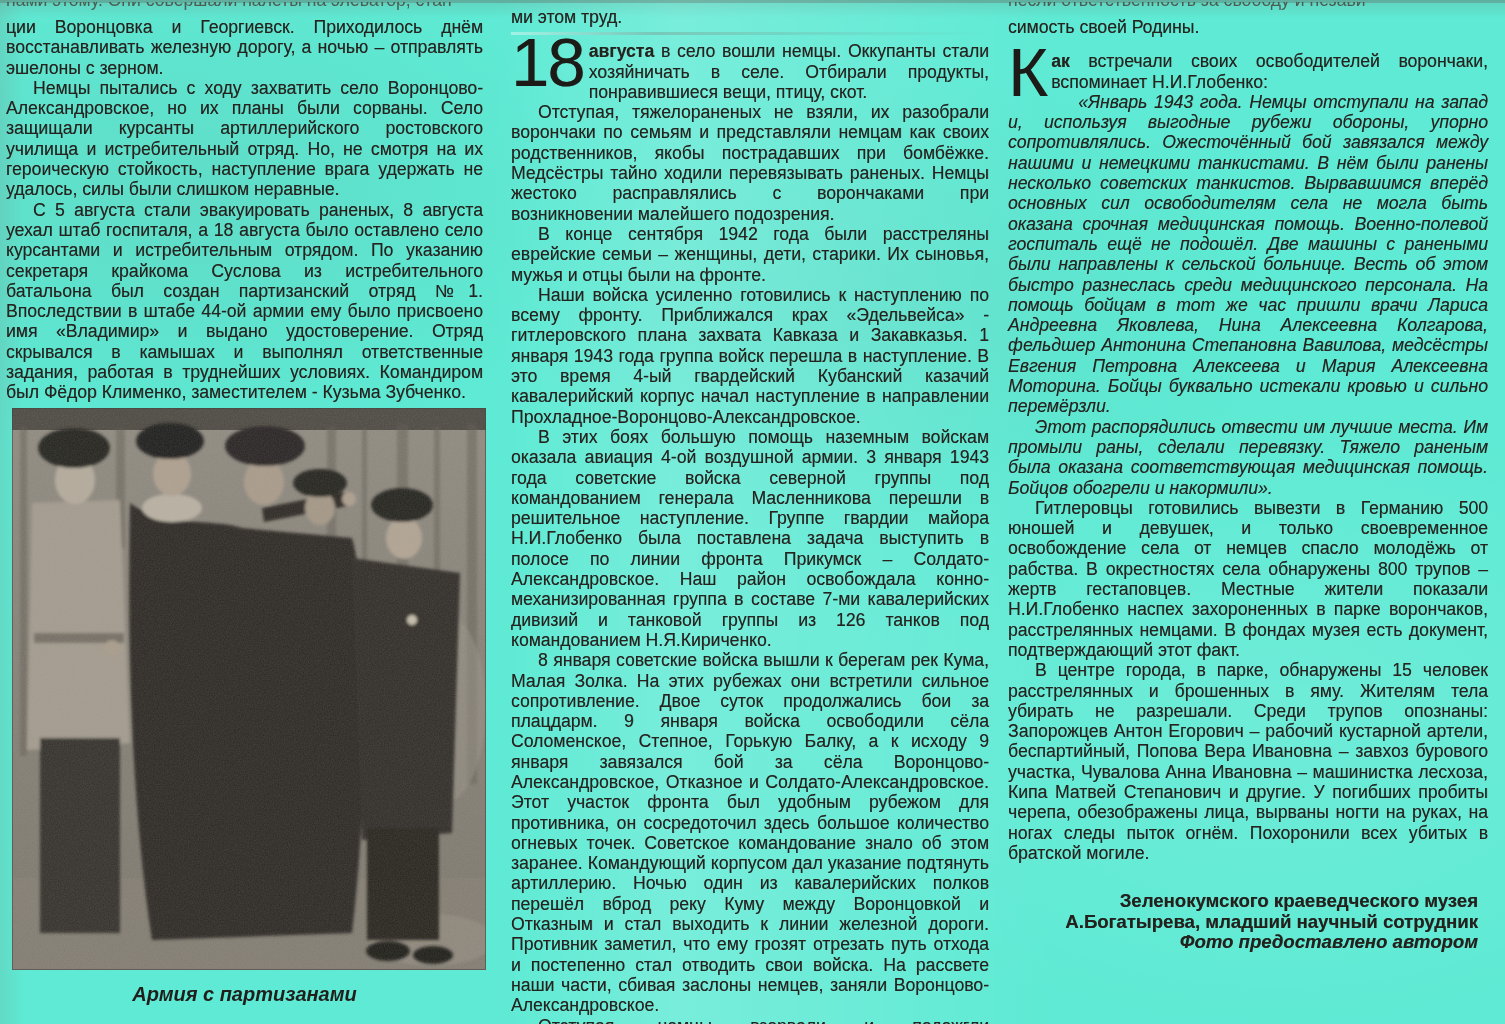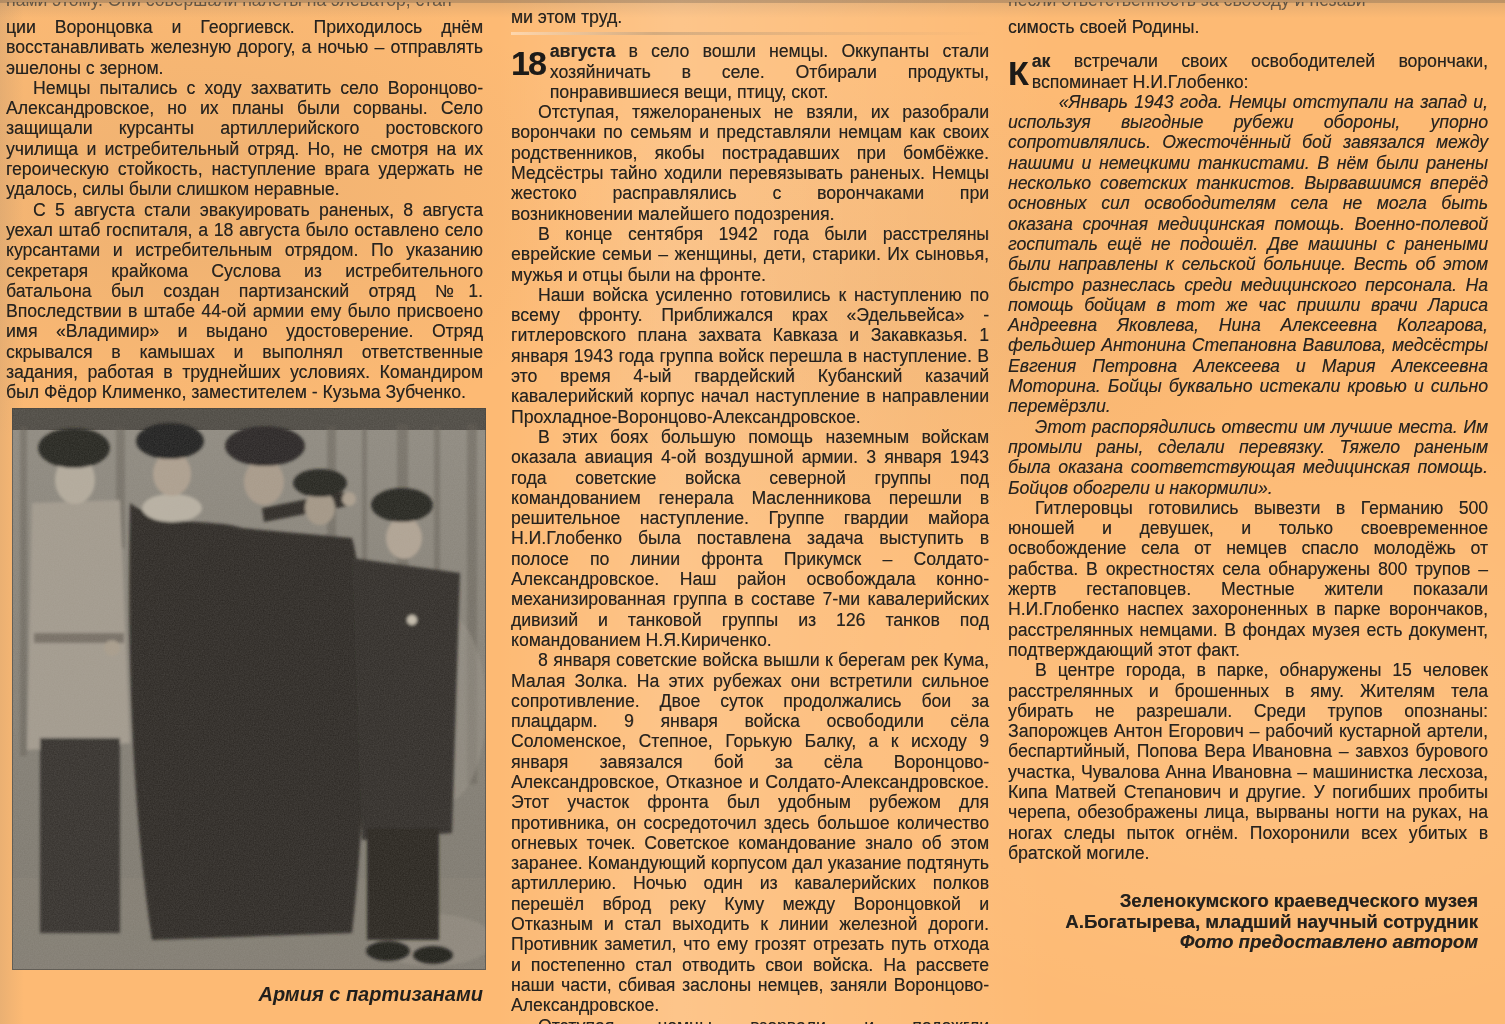--- a/index.html
+++ b/index.html
@@ -1,18 +1,18 @@
 <!DOCTYPE html>
 <html lang="ru"><head>
 <meta charset="utf-8">
 <style>
   html,body { margin:0; padding:0; }
   .page {
     position:relative; width:1505px; height:1024px; overflow:hidden;
-    background:#fdba74;
+    background:#5eead4;
     font-family:"Liberation Sans", sans-serif;
     color:#26231f;
   }
   .page::before{
     content:""; position:absolute; inset:0; pointer-events:none;
     background:
       linear-gradient(90deg, rgba(120,114,104,.14) 0px, rgba(120,114,104,0) 24px),
       linear-gradient(90deg, rgba(255,255,255,0) 33%, rgba(255,255,255,.16) 45%, rgba(255,255,255,0) 70%),
       linear-gradient(180deg, rgba(110,104,95,.18) 0px, rgba(110,104,95,0) 18px),
       radial-gradient(ellipse 420px 260px at 12% 20%, rgba(105,100,92,.10), rgba(0,0,0,0)),
@@ -27,29 +27,29 @@
   .col-right { left:1008px; width:480px; padding-top:2px; }
   p { margin:0; text-align:justify; font-size:17.6px; line-height:20.3px;
       text-shadow:0.3px 0 0 rgba(38,35,31,.45); }
   p.indent { text-indent:27px; }
   .clipped { height:13px; overflow:hidden; opacity:.8; margin-bottom:2px; }
   .clipped span { display:block; margin-top:-12px; font-size:17.6px; line-height:20px;
       color:#454139; filter:blur(.5px); white-space:nowrap; }
   .crease { height:3px; margin:5px 0 6px;
       background:linear-gradient(90deg, rgba(255,255,255,.4), rgba(122,116,106,.30) 30%, rgba(122,116,106,.12) 70%, rgba(0,0,0,0)); }
   .dropcap {
-    float:left; font-weight:bold; font-size:34px; line-height:40px;
+    float:left; font-weight:normal; font-size:69px; line-height:40px;
     padding:2px 5px 0 0; letter-spacing:-2px; color:#1d1b18;
   }
   .lead-bold { font-weight:bold; }
   .quote { font-style:italic; }
   .photo-frame{ position:absolute; left:12px; top:408px; width:474px; height:562px; }
   .photo-frame svg{ display:block; width:100%; height:100%; }
   .photo-caption{
-    position:absolute; left:6px; top:983px; width:477px; text-align:right;
+    position:absolute; left:6px; top:983px; width:477px; text-align:center;
     font-weight:bold; font-style:italic; font-size:20px; color:#211f1c;
   }
   .byline{ margin-top:28px; padding-right:10px; text-align:right;
     font-weight:bold; font-size:18.6px; line-height:20.5px; color:#24211d; }
   .byline div{ text-shadow:0.3px 0 0 rgba(36,33,29,.5); }
   .photo-credit{ font-style:italic; }
 </style>
 </head>
 <body>
 

